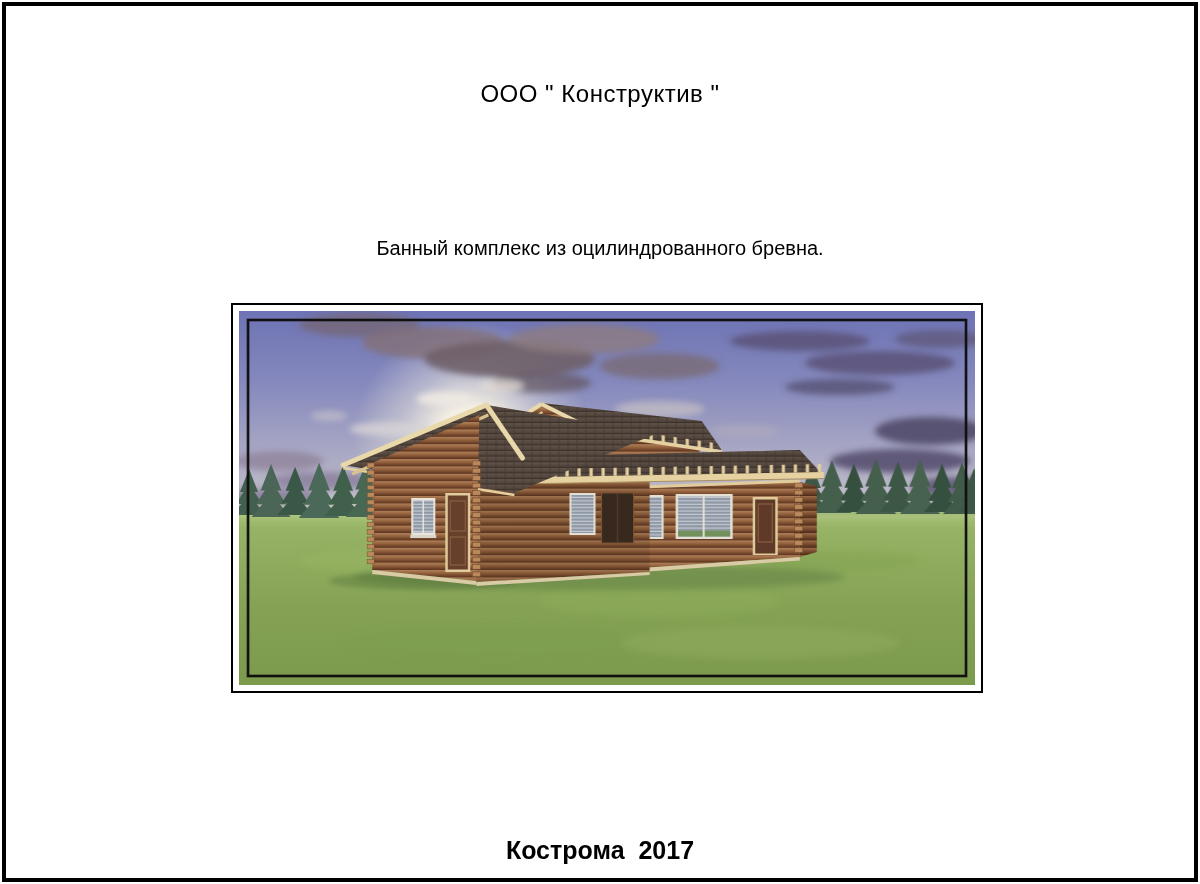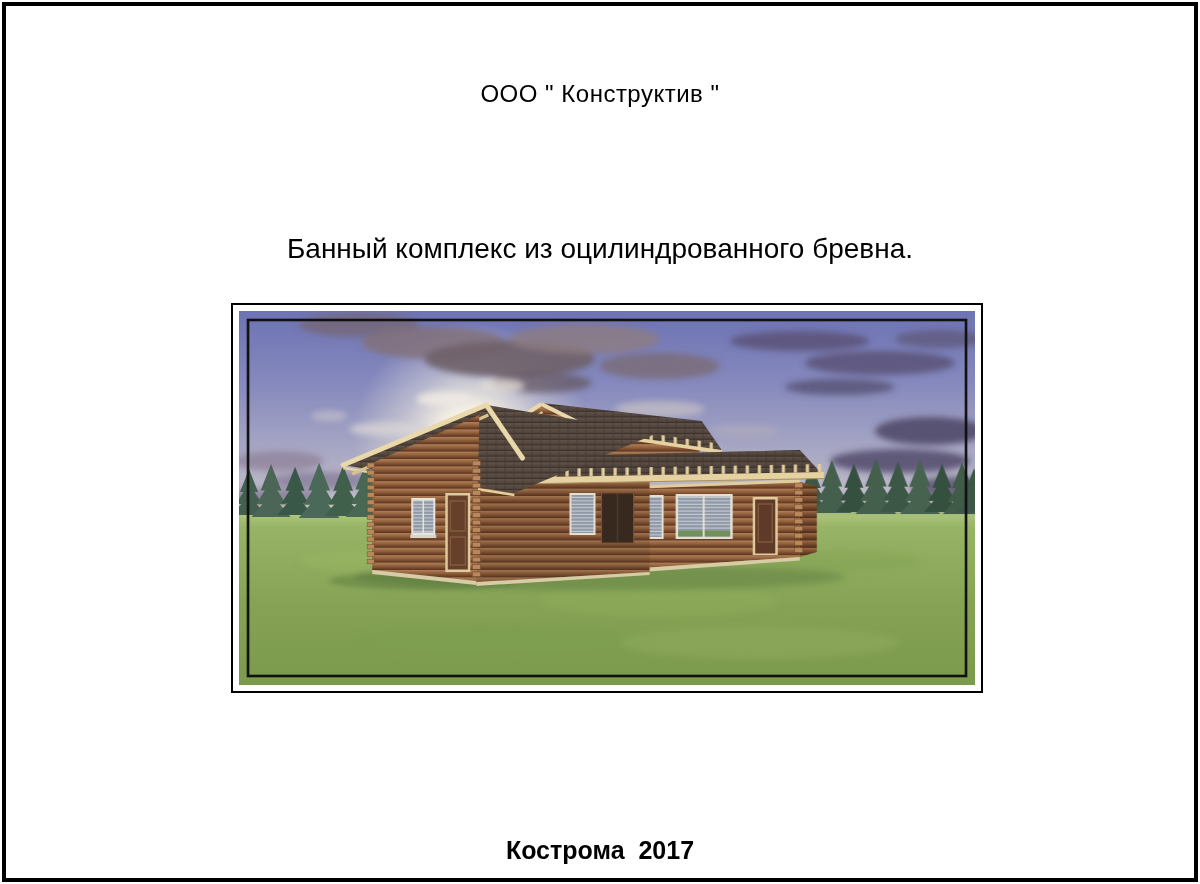--- a/index.html
+++ b/index.html
@@ -9,21 +9,21 @@
   }
   .page-border{
     position:absolute;inset:2px;border:4px solid #000;pointer-events:none;
   }
   .company-title{
     position:absolute;top:80px;left:0;width:100%;text-align:center;
     font-size:24px;font-weight:400;letter-spacing:.5px;white-space:pre;
   }
   .subtitle{
     position:absolute;top:161px;left:0;width:100%;text-align:center;
-    font-size:28px;font-weight:400;line-height:35px;white-space:pre;
+    font-size:20px;font-weight:400;line-height:35px;white-space:pre;
   }
   .figure{
     position:absolute;left:231px;top:303px;width:752px;height:390px;
     border:2px solid #000;box-sizing:border-box;background:#fff;padding:6px;
   }
   .artwork{position:relative;width:100%;height:100%;}
   .artwork svg{display:block;width:100%;height:100%;}
   .footer-line{
     position:absolute;top:836px;left:0;width:100%;text-align:center;
     font-size:25px;font-weight:700;white-space:pre;

